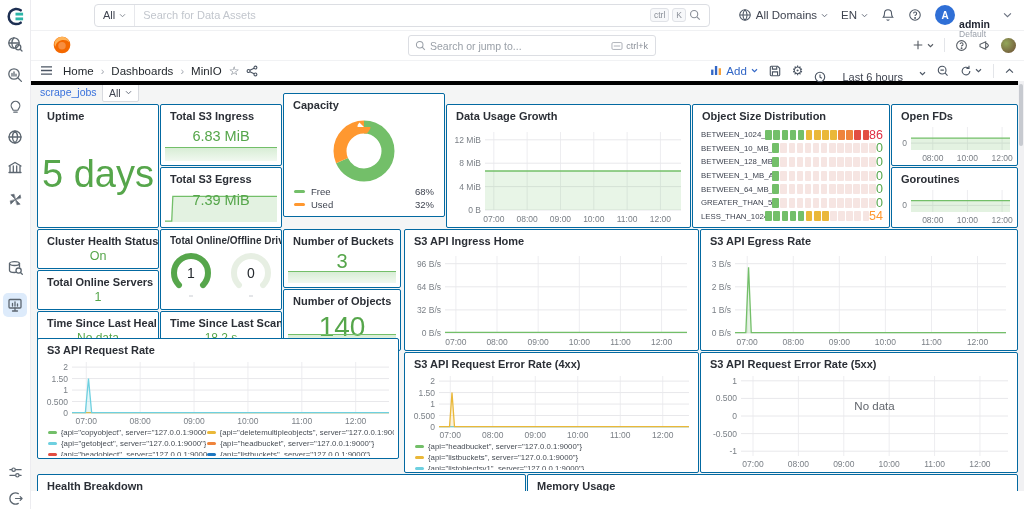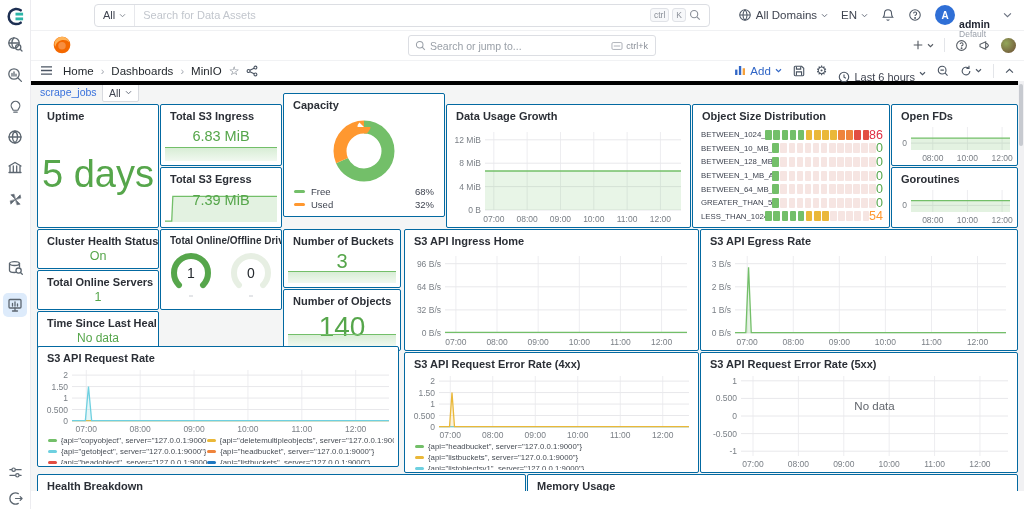--- a/index.html
+++ b/index.html
@@ -37,21 +37,21 @@
   .vdiv{width:1px;height:14px;background:#e3e5e9;}
   .gavatar{width:15px;height:15px;border-radius:50%;background:radial-gradient(circle at 35% 35%,#93a75a,#6c4a33);}
   
   .toolbar{position:absolute;left:30px;top:60px;width:994px;height:21px;background:#fff;border-bottom:4px solid #000000;display:flex;align-items:center;z-index:6;}
   .crumbs{display:flex;align-items:center;gap:7px;margin-left:10px;font-size:11.5px;color:#24292e;}
   .crumb{cursor:pointer;}
   .crumb-sep{color:#a8adb5;font-size:11px;}
   .toolbar svg{stroke:#4b5563;fill:none;stroke-width:1.3;}
   .tb-right{margin-left:auto;display:flex;align-items:center;gap:11px;padding-right:10px;}
   .add-btn{display:flex;align-items:center;gap:4px;color:#3166c6;font-size:11.5px;cursor:pointer;}
-  .time-btn{display:flex;align-items:flex-start;gap:4px;font-size:11px;color:#3f4450;cursor:pointer;white-space:nowrap;margin-top:13px;}
+  .time-btn{display:flex;align-items:flex-start;gap:16px;font-size:11px;color:#3f4450;cursor:pointer;white-space:nowrap;margin-top:13px;}
   
   .dash{position:absolute;left:30px;top:81px;width:994px;height:410px;background:#f4f5f5;overflow:hidden;}
   .var-label{position:absolute;left:10px;top:5px;font-size:10.5px;color:#3871dc;cursor:pointer;}
   .var-box{position:absolute;left:72px;top:2px;height:17px;padding:0 6px;border:1px solid #d8dadf;border-radius:2px;background:#fff;
     display:flex;align-items:center;gap:4px;font-size:10.5px;color:#3f4450;cursor:pointer;}
   .panel{position:absolute;background:#fff;border:1px solid #0369a1;border-radius:2px;overflow:hidden;}
   .ptitle{padding:5px 9px 0;font-size:11px;font-weight:600;color:#2b2f36;white-space:nowrap;overflow:hidden;cursor:pointer;}
   .stat-val{position:absolute;left:0;right:0;text-align:center;color:#56a64b;font-weight:500;}
   .band{position:absolute;left:4px;right:4px;bottom:4px;background:linear-gradient(rgba(115,191,105,.28),rgba(115,191,105,.1));border-top:1.5px solid #73bf69;}
   .chart{position:absolute;}
@@ -674,20 +674,24 @@
             <text class="gnum" x="27" y="28" text-anchor="middle">1</text>
             <line x1="25" y1="46" x2="29" y2="46" stroke="#c9ccd2"></line>
           </svg>
           <svg width="54" height="50">
             <path d="M 14.979184719828691 35.020815280171306 A 17 17 0 1 1 39.020815280171306 35.020815280171306" fill="none" stroke="#e7efe3" stroke-width="6" stroke-linecap="round"></path>
             <text class="gnum" x="27" y="28" text-anchor="middle">0</text>
             <line x1="25" y1="46" x2="29" y2="46" stroke="#c9ccd2"></line>
           </svg>
         </div>
     </section>
+    <section class="panel" style="left:130px;top:230px;width:120px;height:38px">
+      <div class="ptitle">Time Since Last Scan</div>
+      <div class="stat-val" style="top:19px;font-size:12px">18.2 s</div>
+    </section>
 
     <section class="panel" style="left:253px;top:148px;width:116px;height:57px">
       <div class="ptitle">Number of Buckets</div>
       <div class="stat-val" style="top:20px;font-size:20px">3</div>
       <div class="band" style="height:11px"></div>
     </section>
     <section class="panel" style="left:253px;top:208px;width:116px;height:60px">
       <div class="ptitle">Number of Objects</div>
       <div class="stat-val" style="top:21px;font-size:28px">140</div>
       <div class="band" style="height:11px"></div>
@@ -744,21 +748,21 @@
             <line x1="30" y1="38.8" x2="301" y2="38.8" stroke="#e8e8eb"></line>
             <text class="tk" x="26" y="41.8" text-anchor="end">2 B/s</text>
             <line x1="30" y1="15.7" x2="301" y2="15.7" stroke="#e8e8eb"></line>
             <text class="tk" x="26" y="18.7" text-anchor="end">3 B/s</text>
             <polygon fill="rgba(115,191,105,0.18)" points="30,85 30,84.538 40.84,84.538 43.55,19.165 46.26,84.538 301,84.538 301,85"></polygon>
             <polyline fill="none" stroke="#73bf69" stroke-width="1.3" points="30,84.538 40.84,84.538 43.55,19.165 46.26,84.538 301,84.538"></polyline>
           </svg>
         </div>
     </section>
 
-    <section class="panel" style="left:7px;top:265px;width:360px;height:119px">
+    <section class="panel" style="left:7px;top:257px;width:360px;height:119px">
       <div class="ptitle">S3 API Request Rate</div>
       <div class="chart" style="left:4px;right:3px;top:17px;bottom:32px">
           <svg width="353" height="70">
             <line x1="44.265" y1="6" x2="44.265" y2="57" stroke="#ededf0"></line>
             <text class="tk" x="44.265" y="68" text-anchor="middle">07:00</text>
             <line x1="98.155" y1="6" x2="98.155" y2="57" stroke="#ededf0"></line>
             <text class="tk" x="98.155" y="68" text-anchor="middle">08:00</text>
             <line x1="152.04500000000002" y1="6" x2="152.04500000000002" y2="57" stroke="#ededf0"></line>
             <text class="tk" x="152.04500000000002" y="68" text-anchor="middle">09:00</text>
             <line x1="205.935" y1="6" x2="205.935" y2="57" stroke="#ededf0"></line>

